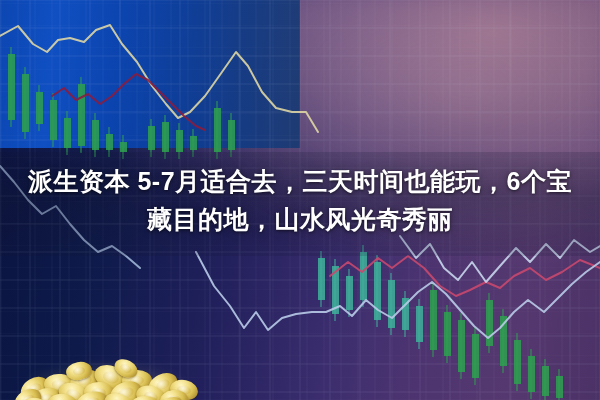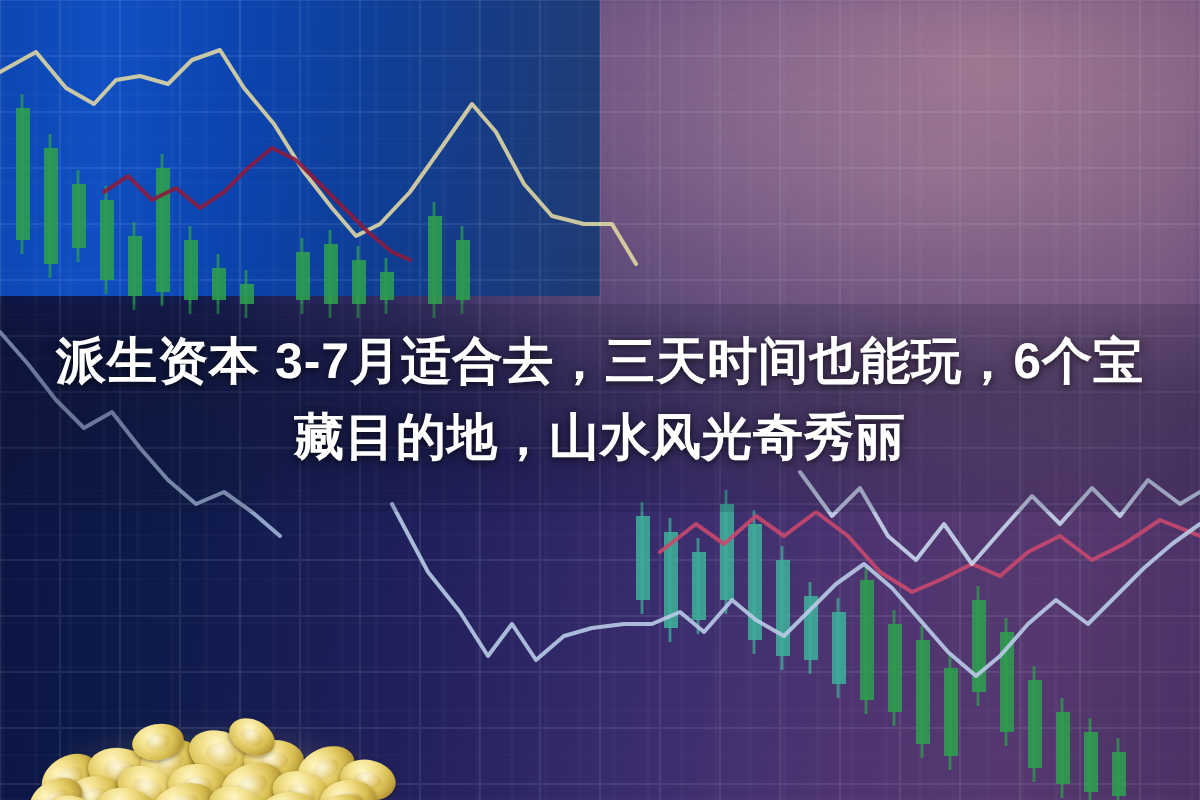--- a/index.html
+++ b/index.html
@@ -254,15 +254,15 @@
       <div class="coin" style="left: 62px; top: 48px; width: 32px; height: 21px; transform: rotate(-15deg);"></div>
       <div class="coin" style="left: 90px; top: 50px; width: 30px; height: 20px; transform: rotate(22deg);"></div>
       <div class="coin" style="left: 116px; top: 52px; width: 30px; height: 20px; transform: rotate(-1deg);"></div>
       <div class="coin" style="left: 142px; top: 54px; width: 28px; height: 19px; transform: rotate(-24deg);"></div>
       <div class="coin" style="left: 8px; top: 54px; width: 28px; height: 19px; transform: rotate(13deg);"></div>
       <div class="coin" style="left: 52px; top: 18px; width: 26px; height: 18px; transform: rotate(-10deg);"></div>
       <div class="coin" style="left: 100px; top: 16px; width: 24px; height: 17px; transform: rotate(27deg);"></div>
     </div>
 
   <div id="text-band"></div>
-  <div id="headline">派生资本 3-7月适合去，三天时间也能玩，6个宝藏目的地，山水风光奇秀丽</div>
+  <div id="headline">派生资本 5-7月适合去，三天时间也能玩，6个宝藏目的地，山水风光奇秀丽</div>
 
 </div>
 
 </body></html>

